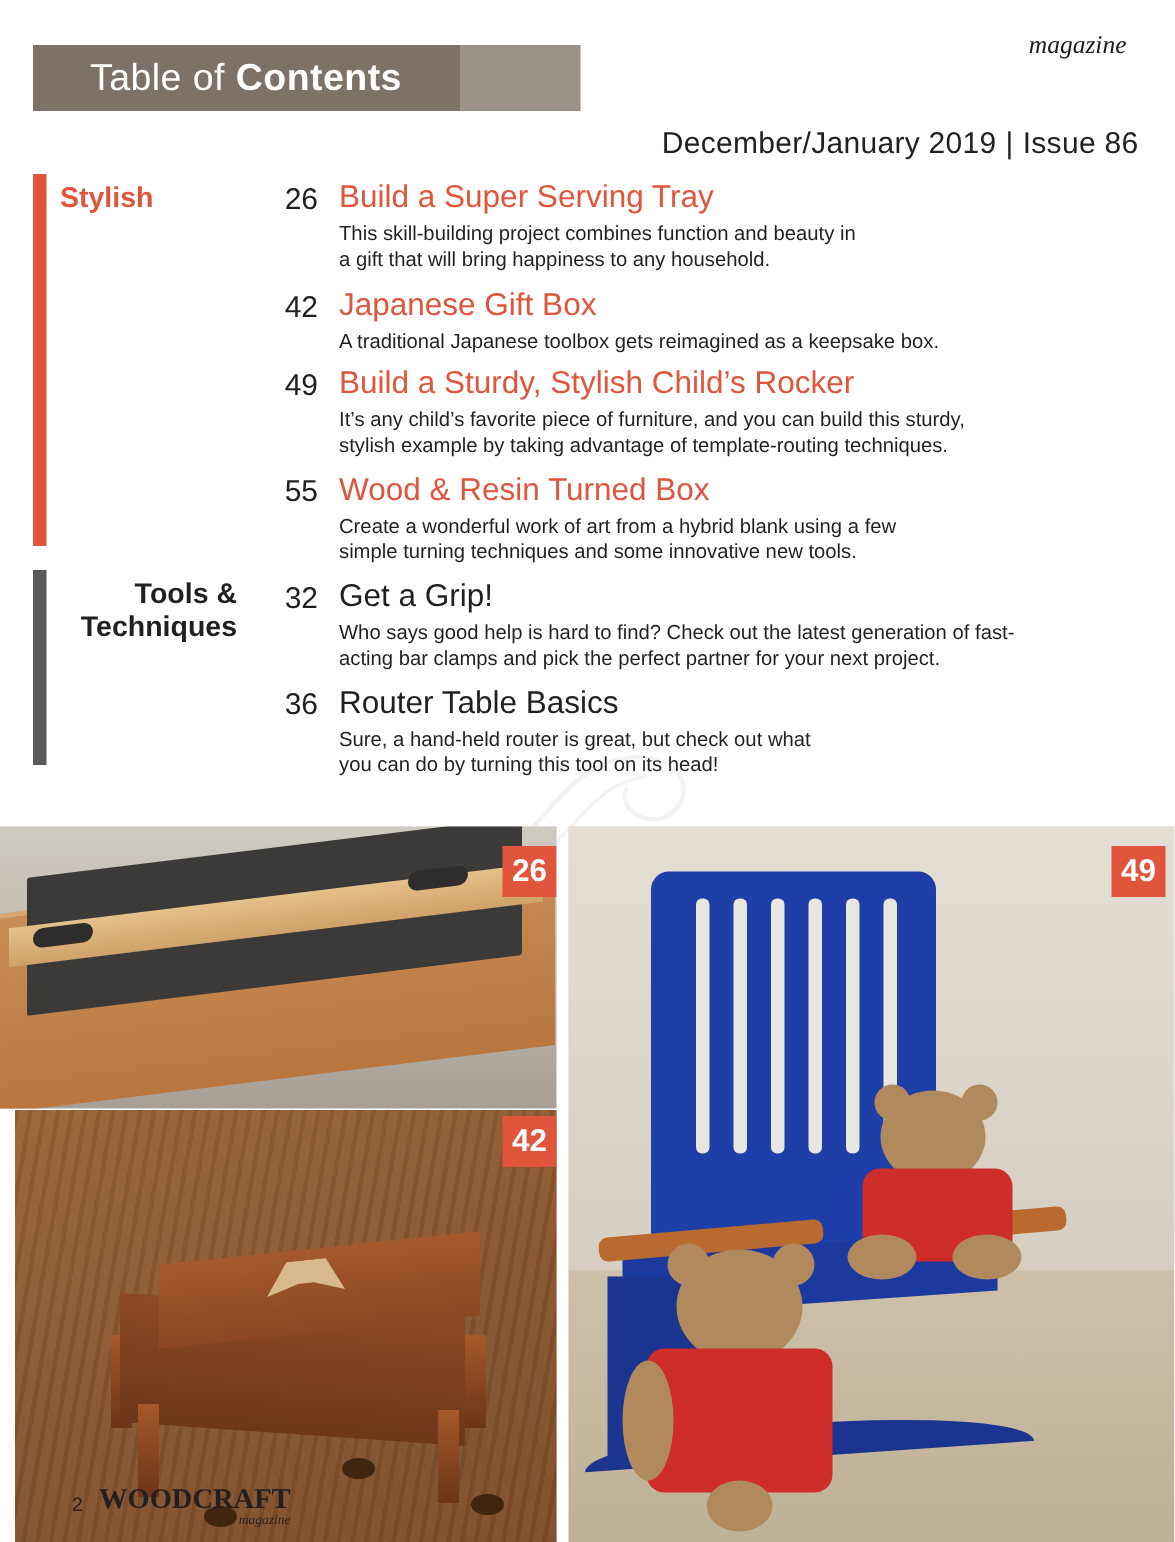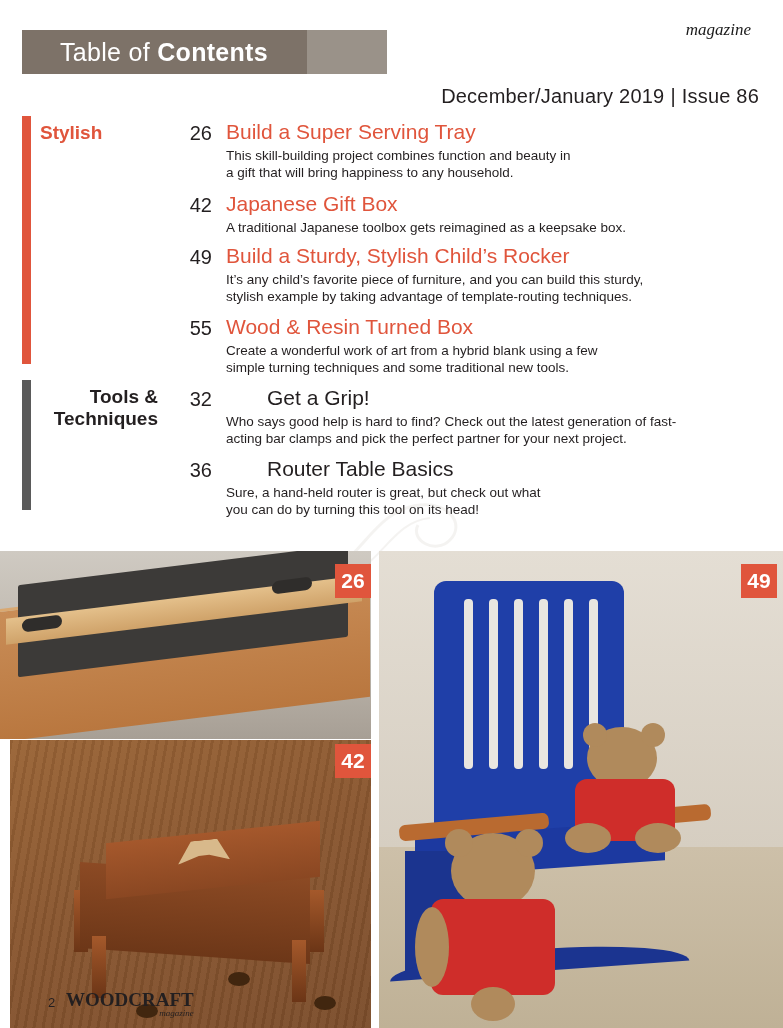--- a/index.html
+++ b/index.html
@@ -130,21 +130,21 @@
   }
   .entry .edesc {
     position: absolute;
     left: 56px;
     top: 25px;
     font-size: 13.5px;
     line-height: 17px;
     color: #231f20;
     width: 520px;
   }
-  .entry.tools .etitle { color: #231f20; margin-left: 41px; }
+  .entry.tools .etitle { color: #231f20; }
 
   
   .photo {
     position: absolute;
     overflow: hidden;
   }
   .pg-badge {
     position: absolute;
     width: 36px;
     height: 34px;
@@ -398,21 +398,21 @@
   <div class="pg">49</div>
   <div class="etitle">Build a Sturdy, Stylish Child’s Rocker</div>
   <div class="edesc" style="white-space:pre-line;">It’s any child’s favorite piece of furniture, and you can build this sturdy,
 stylish example by taking advantage of template-routing techniques.</div>
 </div>
 
 <div class="entry" style="left:170px; top:317px;">
   <div class="pg">55</div>
   <div class="etitle">Wood &amp; Resin Turned Box</div>
   <div class="edesc" style="white-space:pre-line;">Create a wonderful work of art from a hybrid blank using a few
-simple turning techniques and some traditional new tools.</div>
+simple turning techniques and some innovative new tools.</div>
 </div>
 
 <div class="entry tools" style="left:170px; top:388px;">
   <div class="pg">32</div>
   <div class="etitle">Get a Grip!</div>
   <div class="edesc" style="white-space:pre-line;">Who says good help is hard to find? Check out the latest generation of fast-
 acting bar clamps and pick the perfect partner for your next project.</div>
 </div>
 
 <div class="entry tools" style="left:170px; top:459px;">

